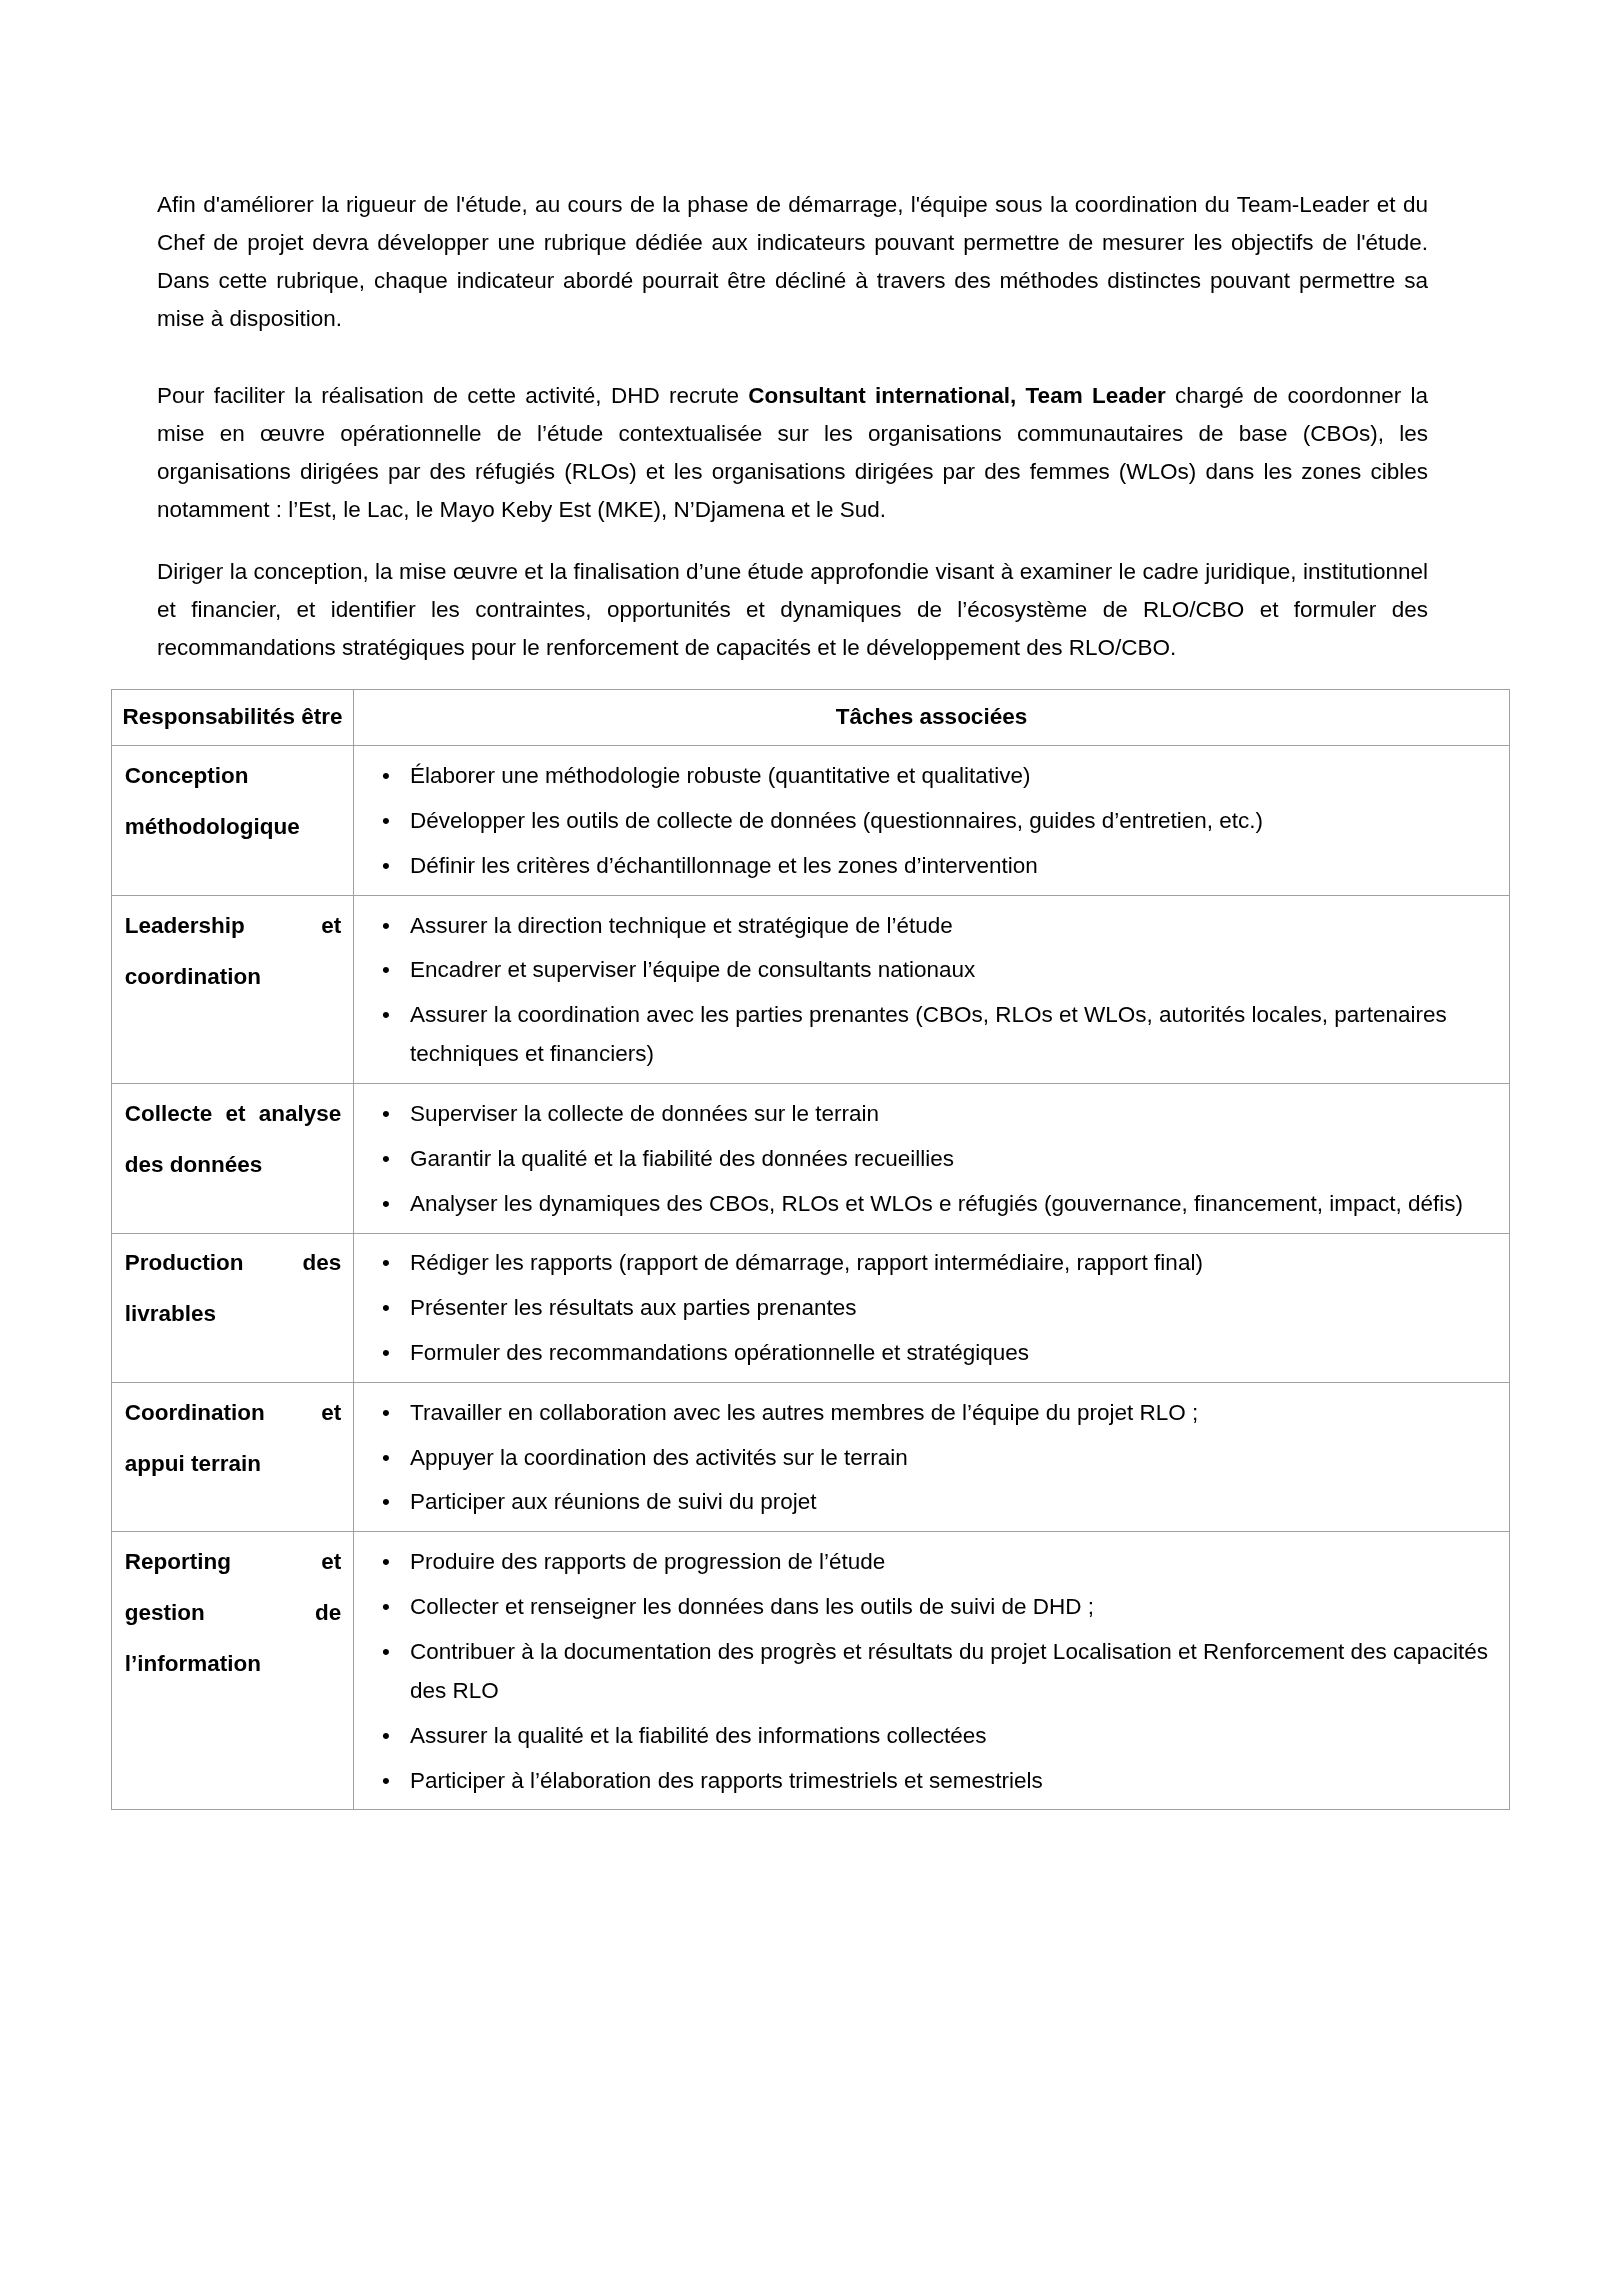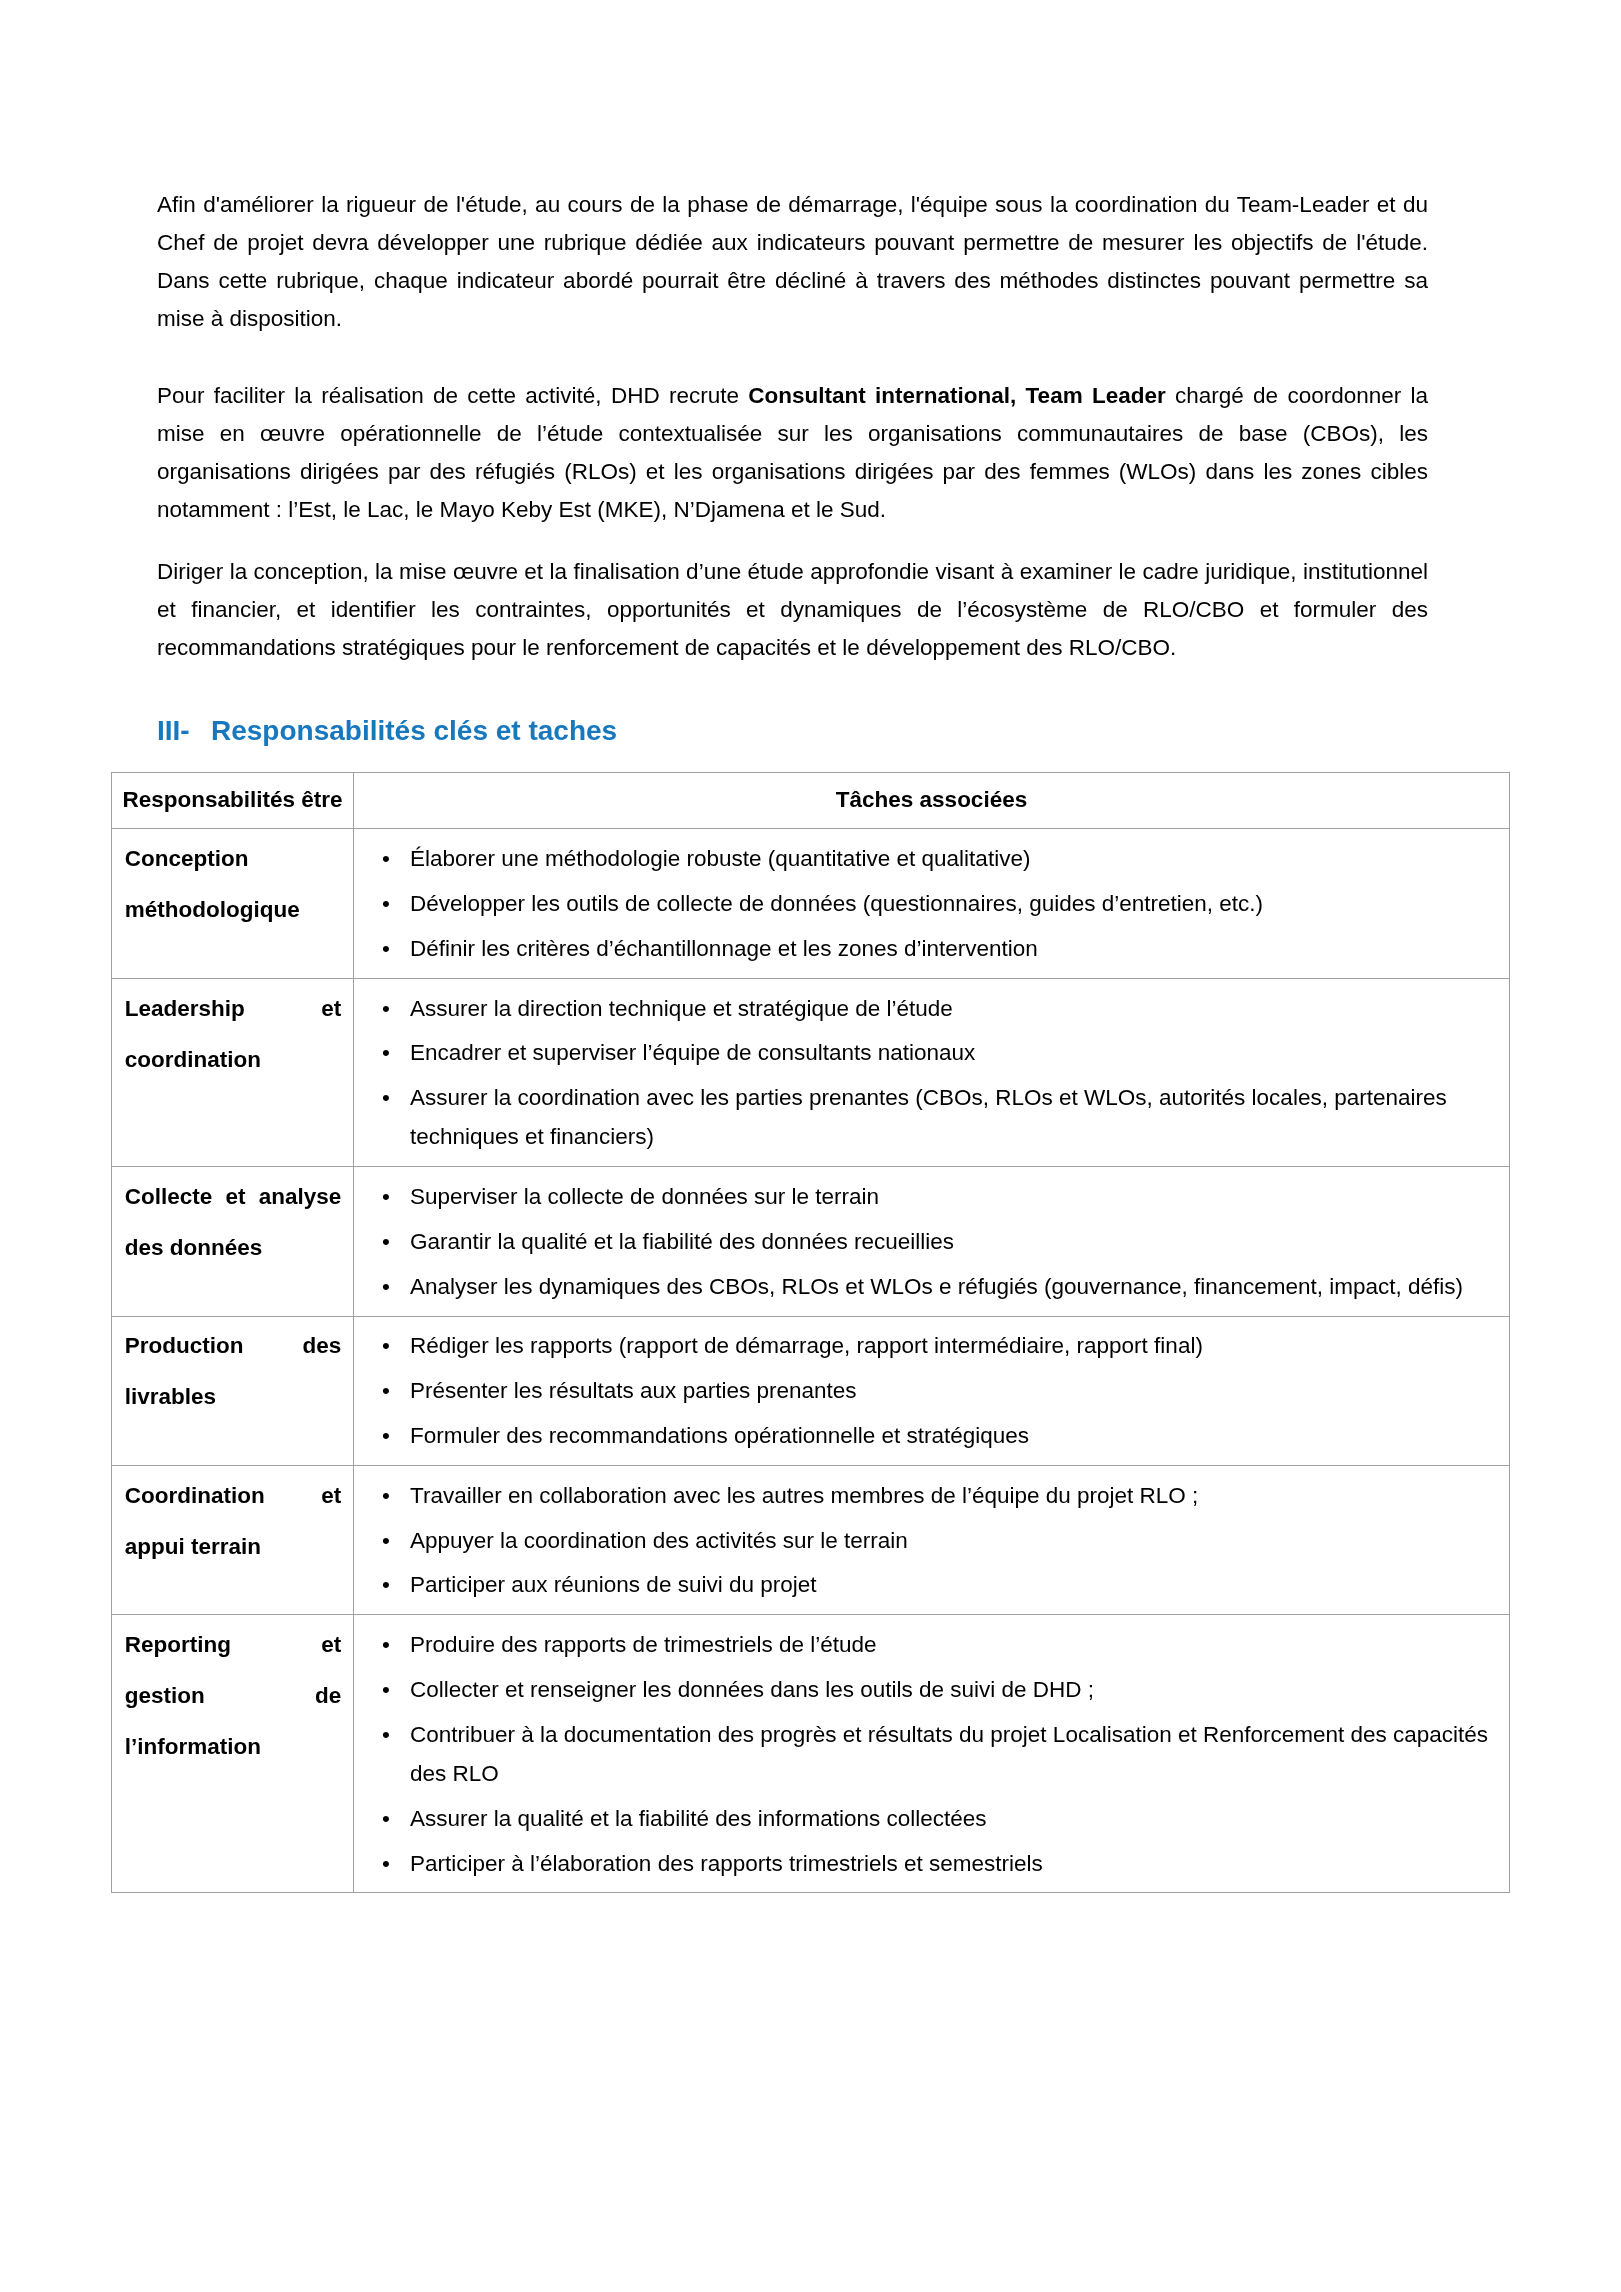--- a/index.html
+++ b/index.html
@@ -103,21 +103,20 @@
 <div class="page">
   <div class="doc">
 
     <p class="para" id="para-intro">Afin d'améliorer la rigueur de l'étude, au cours de la phase de démarrage, l'équipe sous la coordination du Team-Leader et du Chef de projet devra développer une rubrique dédiée aux indicateurs pouvant permettre de mesurer les objectifs de l'étude. Dans cette rubrique, chaque indicateur abordé pourrait être décliné à travers des méthodes distinctes pouvant permettre sa mise à disposition.</p>
 
     <p class="para" id="para-recruit"><span>Pour faciliter la réalisation de cette activité, DHD recrute </span><b>Consultant international, Team Leader</b><span> chargé de coordonner la mise en œuvre opérationnelle de l’étude contextualisée sur les organisations communautaires de base (CBOs), les organisations dirigées par des réfugiés (RLOs) et les organisations dirigées par des femmes (WLOs) dans les zones cibles notamment : l’Est, le Lac, le Mayo Keby Est (MKE), N’Djamena et le Sud.</span></p>
 
 
     <p class="para" id="para-mission">Diriger la conception, la mise œuvre et la finalisation d’une étude approfondie visant à examiner le cadre juridique, institutionnel et financier, et identifier les contraintes, opportunités et dynamiques de l’écosystème de RLO/CBO et formuler des recommandations stratégiques pour le renforcement de capacités et le développement des RLO/CBO.</p>
 
-    <h2 class="heading" id="heading-resp"><span class="hnum">III-</span><span class="htitle">Responsabilités clés et taches</span></h2>
 
     <table class="tasks-table">
       <colgroup>
           <col class="c1">
           <col class="c2">
         </colgroup>
       <thead>
         <tr>
           <th class="hdr">Responsabilités être</th>
           <th class="hdr">Tâches associées</th>
@@ -207,21 +206,21 @@
                 <span class="bullet">•</span>
                 <span class="task-text">Participer aux réunions de suivi du projet</span>
               </div>
             </td>
           </tr>
           <tr>
             <td class="resp-cell">Reporting et gestion de l’information</td>
             <td class="tasks-cell">
               <div class="task-item">
                 <span class="bullet">•</span>
-                <span class="task-text">Produire des rapports de trimestriels de l’étude</span>
+                <span class="task-text">Produire des rapports de progression de l’étude</span>
               </div>
               <div class="task-item">
                 <span class="bullet">•</span>
                 <span class="task-text">Collecter et renseigner les données dans les outils de suivi de DHD ;</span>
               </div>
               <div class="task-item">
                 <span class="bullet">•</span>
                 <span class="task-text">Contribuer à la documentation des progrès et résultats du projet Localisation et Renforcement des capacités des RLO</span>
               </div>
               <div class="task-item">

